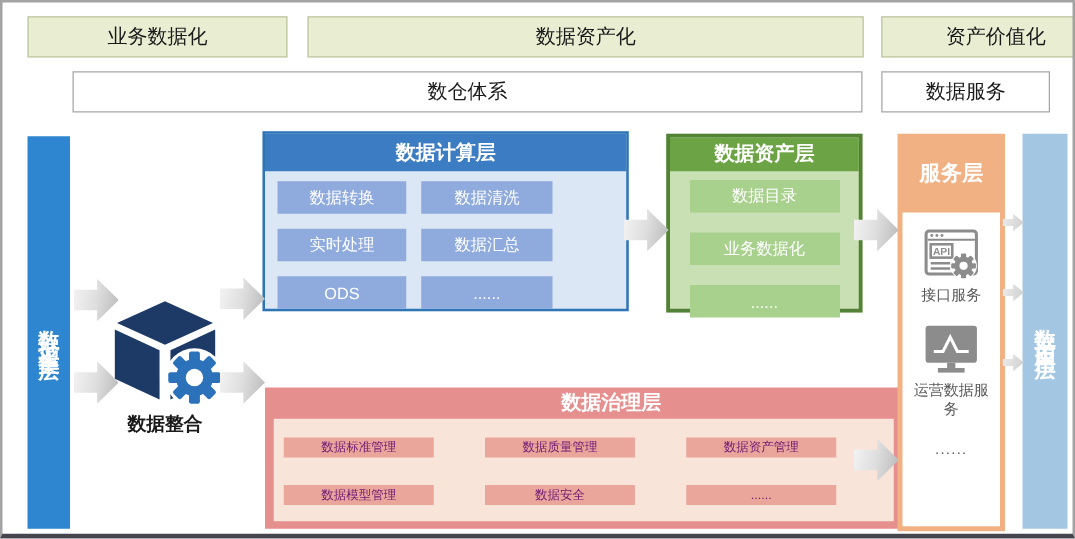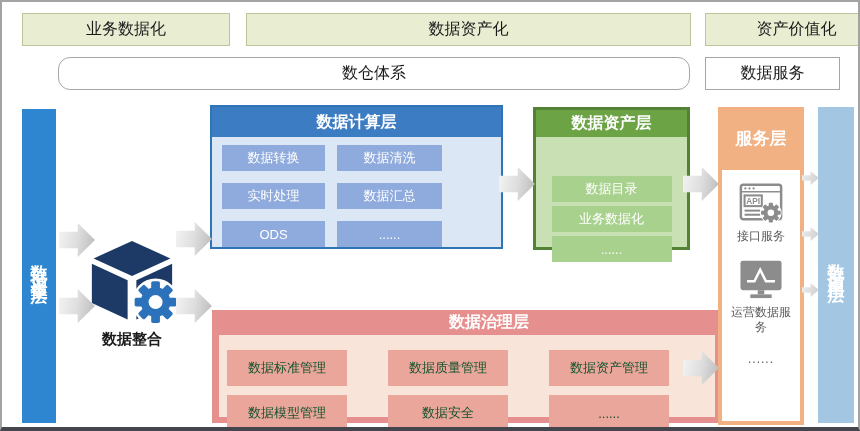--- a/index.html
+++ b/index.html
@@ -32,28 +32,28 @@
 
   .layer-hdr{color:#fff;font-weight:bold;font-size:16px;display:flex;align-items:center;justify-content:center;}
 
   #compute{left:210px;top:105px;width:289px;height:140px;border:2px solid #2e75b6;background:#dbe7f4;}
   #compute .hdr{height:30px;background:#3c7cc2;}
   #compute .body{display:grid;grid-template-columns:103px 105px;column-gap:36px;row-gap:9px;padding:8px 0 0 10px;gap:12px;}
   .citem{height:26px;background:#8faadc;color:#fff;font-size:13px;display:flex;align-items:center;justify-content:center;}
 
   #asset{left:533px;top:107px;width:151px;height:137px;border:3px solid #538135;background:#c9dfb4;}
   #asset .hdr{height:27px;background:#6ca344;}
-  #asset .body{display:grid;grid-template-columns:120px;row-gap:4px;padding-top:7px;justify-content:center;margin-top:32px;}
+  #asset .body{display:grid;grid-template-columns:120px;row-gap:16px;padding-top:7px;justify-content:center;}
   .aitem{height:26px;background:#a9d18e;color:#fff;font-size:13px;display:flex;align-items:center;justify-content:center;}
 
   #gov{left:212px;top:310px;width:466px;height:113px;background:#e68f8f;padding-left:44px;}
   #gov .hdr{height:25px;}
   #gov .body{position:absolute;left:7px;right:7px;top:25px;bottom:6px;background:#f9e4da;
     display:grid;grid-template-columns:repeat(3,120px);column-gap:41px;row-gap:9px;padding:15px 0 0 8px;}
-  .gitem{height:36px;background:#eba69c;color:#14532d;font-size:13px;display:flex;align-items:center;justify-content:center;}
+  .gitem{height:16px;background:#eba69c;color:#701a75;font-size:10px;display:flex;align-items:center;justify-content:center;}
 
   #service{left:718px;top:107px;width:86px;height:318px;background:#f2b183;}
   #service .hdr{height:63px;font-size:17px;}
   #service .panel{position:absolute;left:4px;right:4px;top:63px;bottom:4px;background:#fff;
     display:flex;flex-direction:column;align-items:center;padding-top:9px;}
   .svc-label{font-size:12px;color:#595959;text-align:center;line-height:1.3;margin-top:4px;width:62px;}
   .svc-gap{margin-top:14px;}
   .svc-dots{font-size:12px;color:#595959;margin-top:16px;letter-spacing:1px;}
 
   #integration{left:84px;top:238px;width:96px;height:90px;}
@@ -61,21 +61,21 @@
 </style>
 </head>
 <body>
 
 <div id="canvas">
 
   <div class="abs banner center" style="left:246px;top:13px;width:443px;height:31px;">数据资产化</div>
   <div class="abs banner center" style="left:22px;top:13px;width:206px;height:31px;">业务数据化</div>
   <div class="abs banner center" style="left:705px;top:13px;width:133px;height:31px;padding-left:24px;">资产价值化</div>
 
-  <div class="abs plainbox center" style="left:58px;top:57px;width:630px;height:31px;border-radius:12px;">数仓体系</div>
+  <div class="abs plainbox center" style="left:58px;top:57px;width:630px;height:31px;">数仓体系</div>
   <div class="abs plainbox center" style="left:705px;top:57px;width:133px;height:31px;">数据服务</div>
 
   <div id="leftbar" class="abs vbar">
     <span class="vtext">数据采集层</span>
   </div>
 
   <div id="rightbar" class="abs vbar">
     <span class="vtext">数据应用层</span>
   </div>
 

